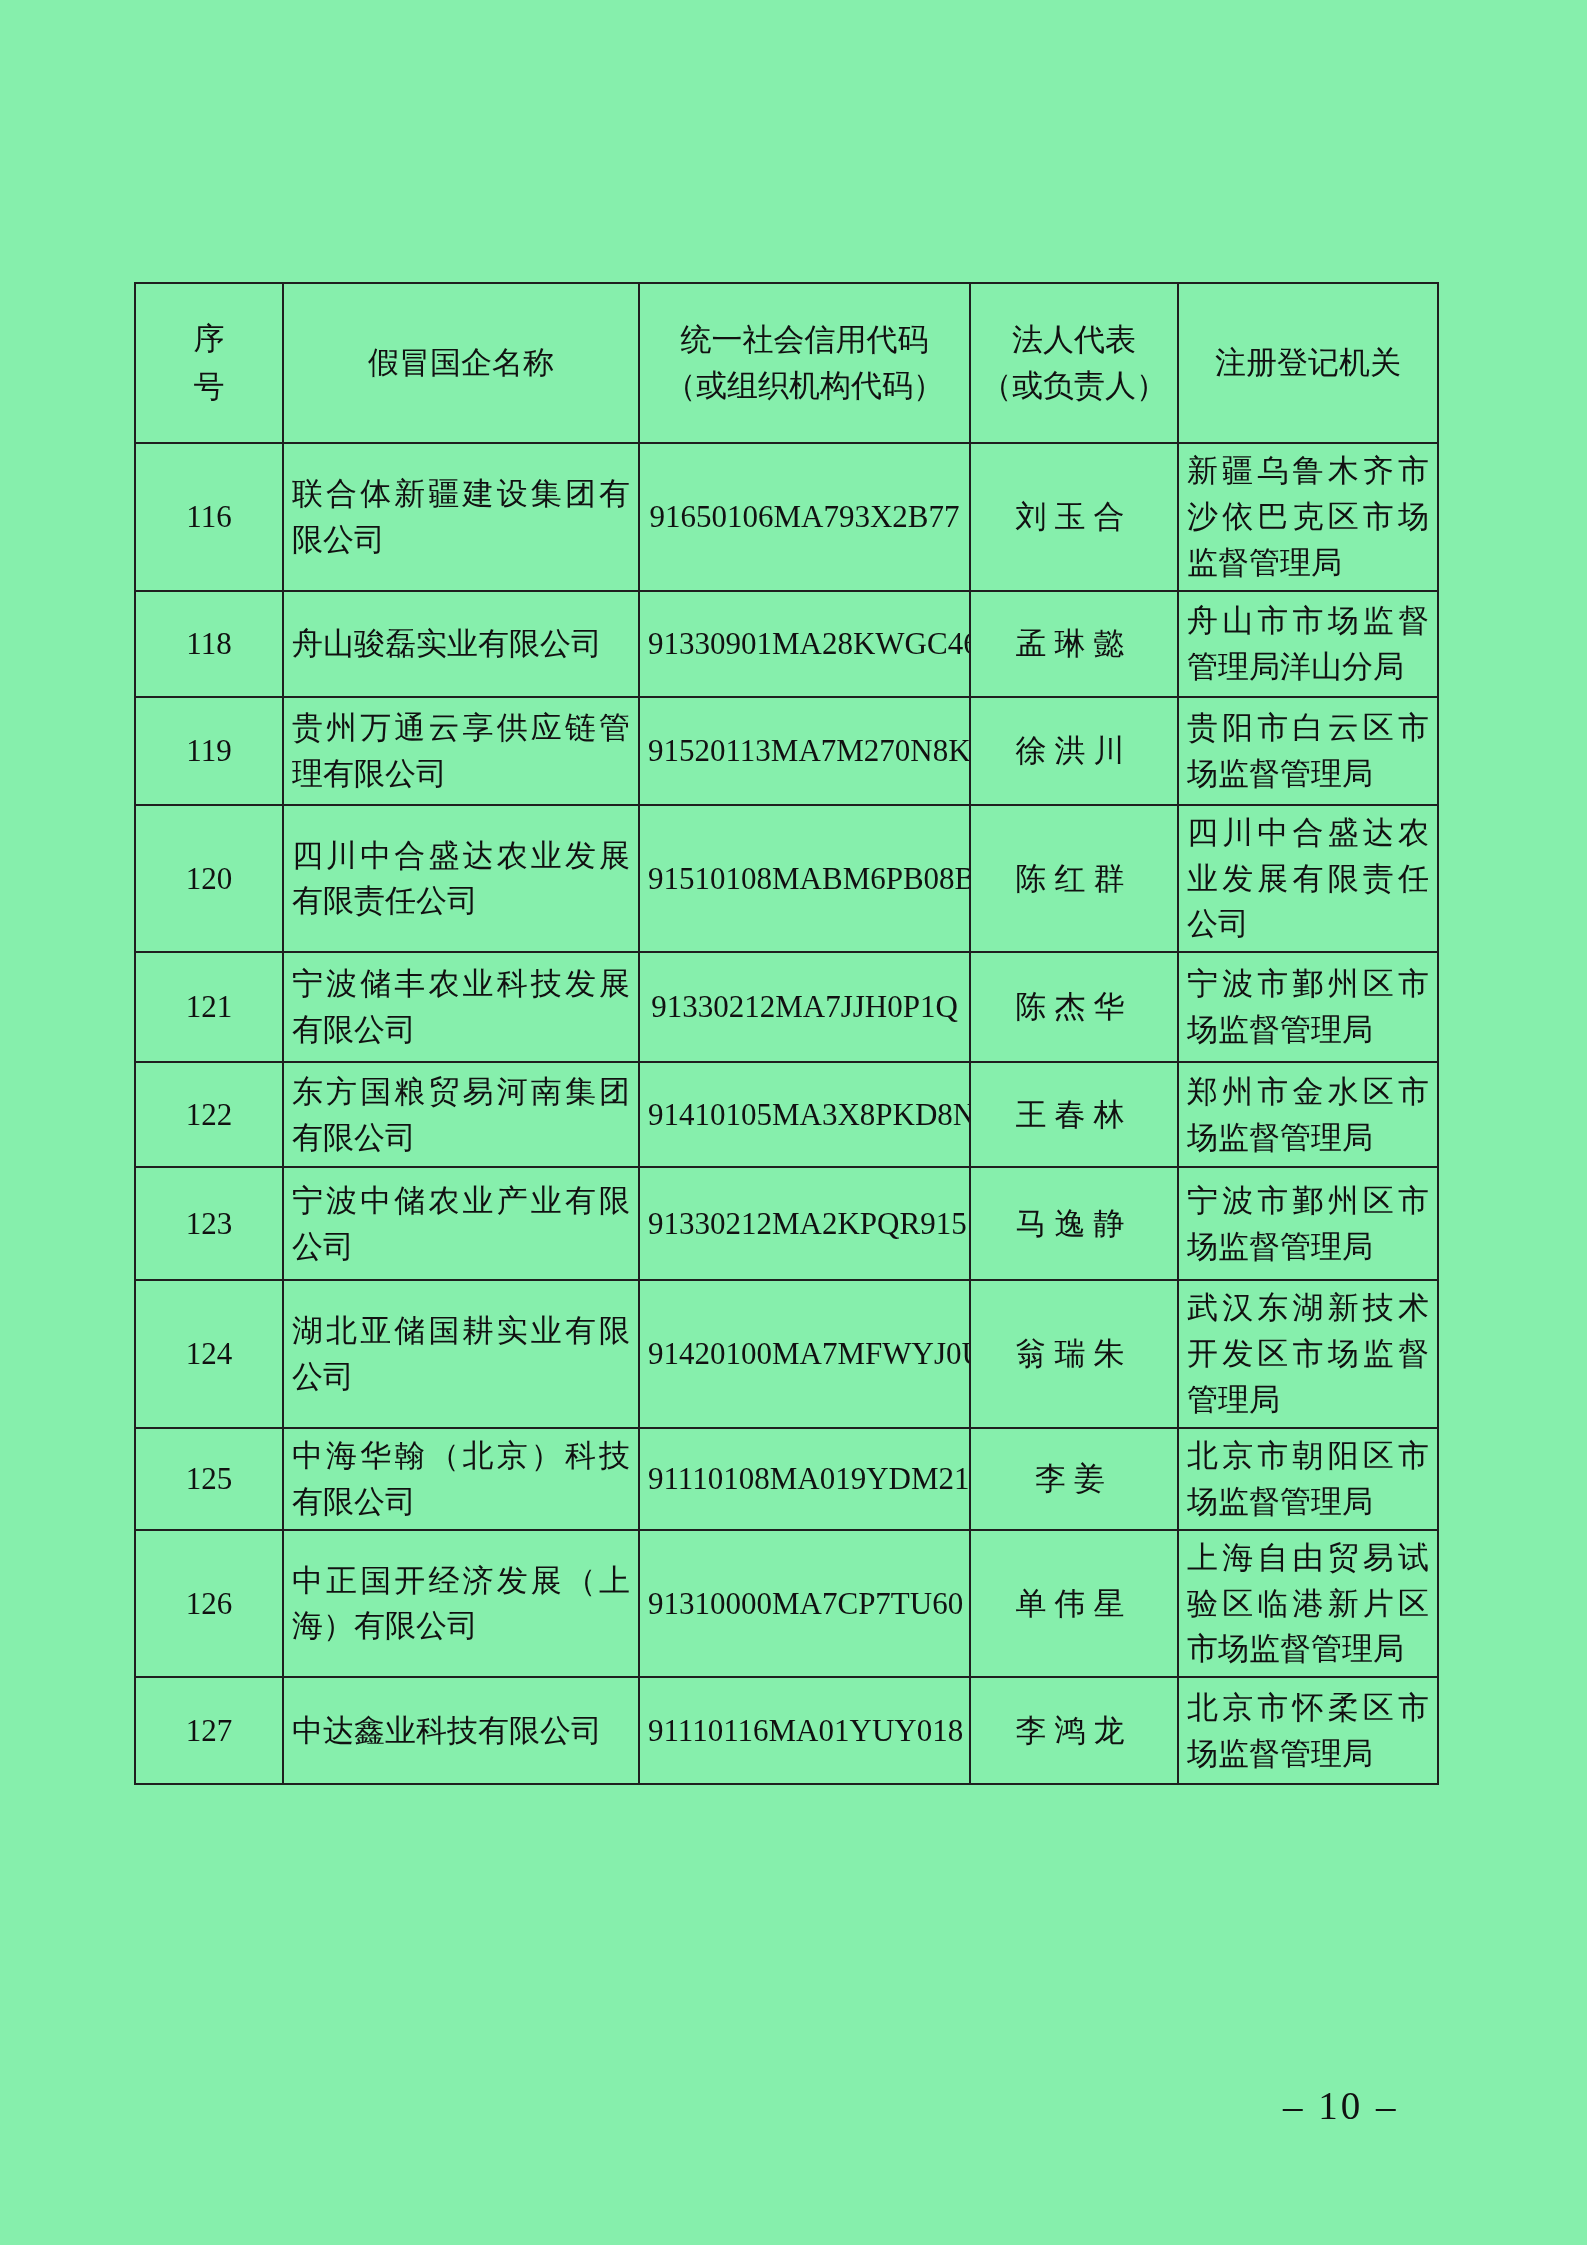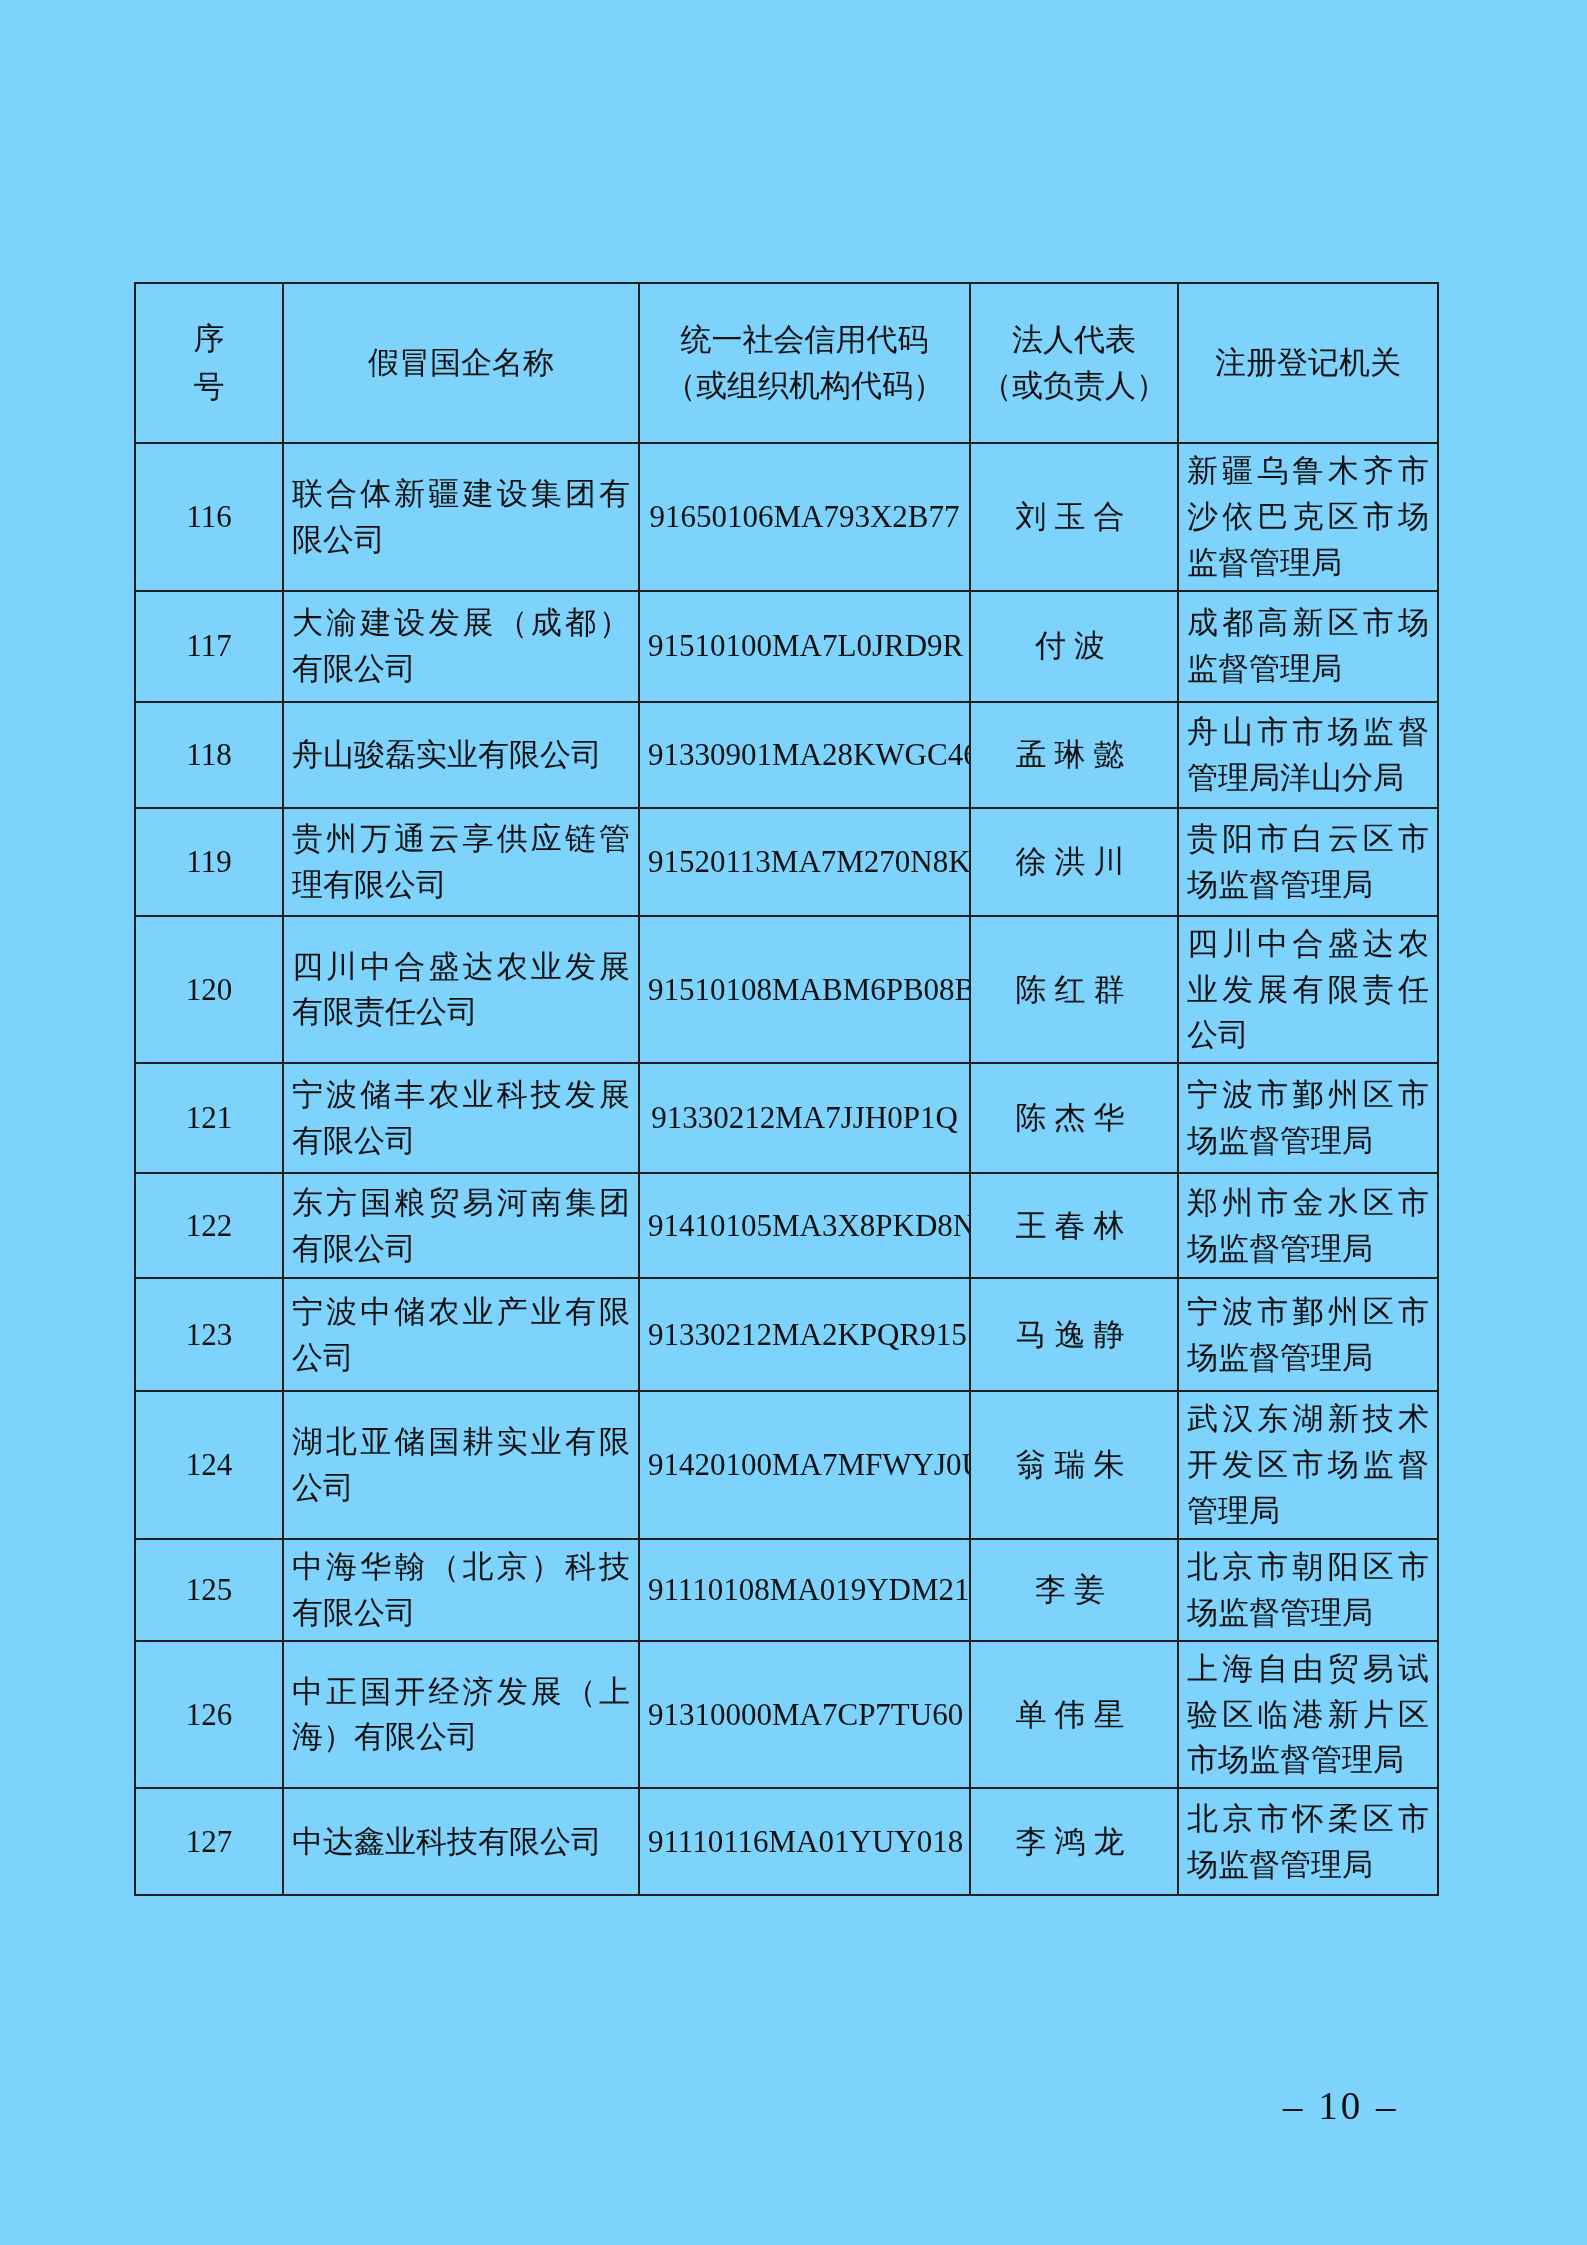--- a/index.html
+++ b/index.html
@@ -4,21 +4,21 @@
 <style>
   html, body {
     margin: 0;
     padding: 0;
     background: #ffffff;
   }
   .page {
     position: relative;
     width: 1587px;
     height: 2245px;
-    background: #7dd3fc;
+    background: #86efac;
     font-family: "Liberation Serif", "DejaVu Serif", serif;
     color: #111111;
     overflow: hidden;
   }
   table.soe {
     position: absolute;
     left: 134px;
     top: 282px;
     width: 1303px;
     border-collapse: collapse;
@@ -92,27 +92,20 @@
       </tr>
     </thead>
     <tbody>
       <tr style="height:125px">
         <td class="c-no">116</td>
         <td class="c-name">联合体新疆建设集团有限公司</td>
         <td class="c-code">91650106MA793X2B77</td>
         <td class="c-legal">刘玉合</td>
         <td class="c-auth">新疆乌鲁木齐市沙依巴克区市场监督管理局</td>
       </tr>
-      <tr style="height:111px">
-        <td class="c-no">117</td>
-        <td class="c-name">大渝建设发展（成都）有限公司</td>
-        <td class="c-code">91510100MA7L0JRD9R</td>
-        <td class="c-legal">付波</td>
-        <td class="c-auth">成都高新区市场监督管理局</td>
-      </tr>
       <tr style="height:106px">
         <td class="c-no">118</td>
         <td class="c-name">舟山骏磊实业有限公司</td>
         <td class="c-code">91330901MA28KWGC46</td>
         <td class="c-legal">孟琳懿</td>
         <td class="c-auth">舟山市市场监督管理局洋山分局</td>
       </tr>
       <tr style="height:108px">
         <td class="c-no">119</td>
         <td class="c-name">贵州万通云享供应链管理有限公司</td>

